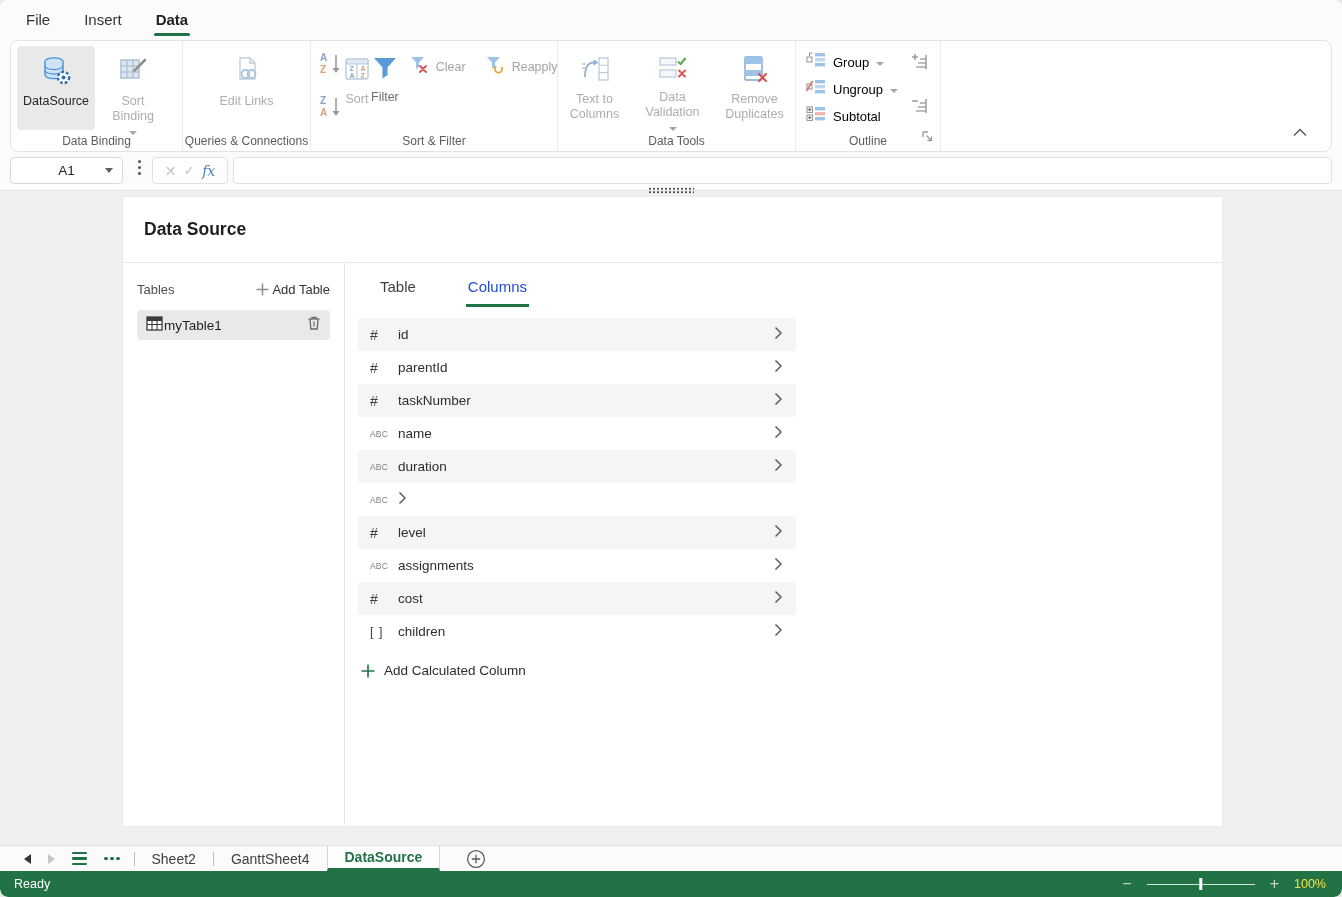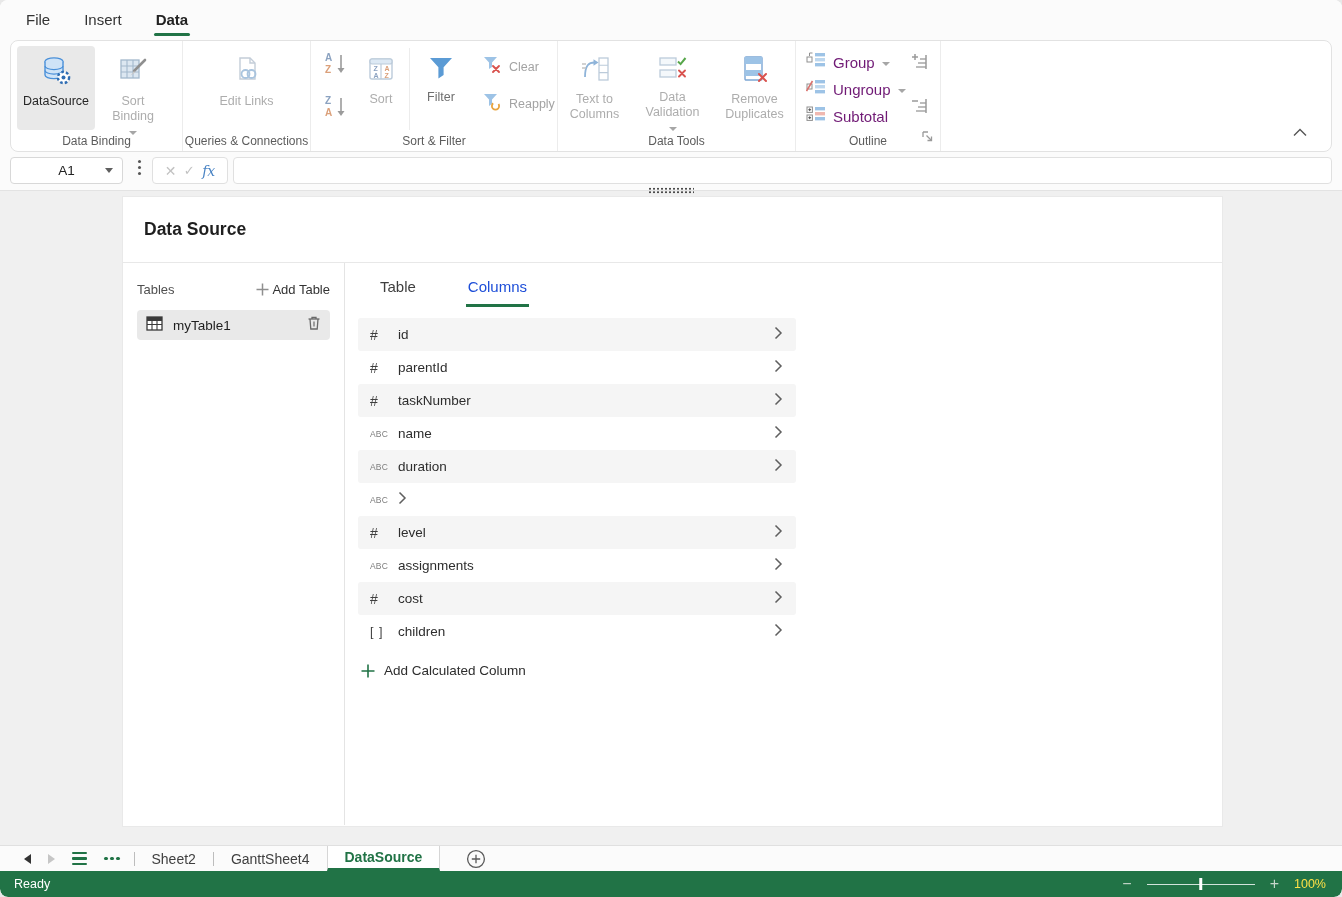--- a/index.html
+++ b/index.html
@@ -29,24 +29,24 @@
   .ribbon-collapse { position:absolute; right:24px; bottom:10px; cursor:pointer; }
 
   
   .grp-binding { width:172px; padding-left:6px; gap:6px; }
   .grp-queries { width:128px; justify-content:center; }
   .grp-sort { width:247px; padding-left:8px; }
   .grp-tools { width:238px; justify-content:center; gap:6px; }
   .grp-outline { width:145px; padding-left:10px; }
   .grp-rest { flex:1; border-right:none; }
   .sort-stack { display:flex; flex-direction:column; gap:13px; padding-top:10px; width:34px; align-items:center; }
-  .clear-stack { display:flex; flex-direction:column; gap:13px; padding-top:14px; margin-left:10px;justify-content:center; }
+  .clear-stack { display:flex; gap:19px; padding-top:14px; margin-left:10px;justify-content:center; }
   .outline-rows { display:flex; flex-direction:column; gap:5px; padding-top:10px; }
   .outline-row { display:flex; align-items:center; gap:7px; cursor:pointer; }
-  .outline-row .lbl { font-size:15px; color:#701a75; }
+  .outline-row .lbl { font-size:13px; color:#000000; }
   .outline-side { position:absolute; right:12px; top:12px; display:flex; flex-direction:column; gap:22px; }
   .dialog-launcher { position:absolute; right:7px; bottom:5px; cursor:pointer; }
 
   
   .formula-row { position:absolute; left:0; top:156px; width:100%; height:30px; }
   .namebox { position:absolute; left:10px; top:1px; width:113px; height:27px; background:#fff; border:1px solid #d8d8d8; border-radius:4px; display:flex; align-items:center; justify-content:center; font-size:13.5px; color:#222; cursor:pointer; }
   .namebox .nb-caret { position:absolute; right:9px; width:0; height:0; border-left:4px solid transparent; border-right:4px solid transparent; border-top:5px solid #5f5f5f; }
   .fb-dots { position:absolute; left:134px; top:4px; width:10px; display:flex; flex-direction:column; gap:3px; align-items:center; cursor:pointer; }
   .fb-dots i { width:3px; height:3px; background:#555; border-radius:50%; }
   .fxbox { position:absolute; left:152px; top:1px; width:76px; height:27px; background:#fff; border:1px solid #e0e0e0; border-radius:4px; display:flex; align-items:center; justify-content:space-around; padding:0 8px; }
@@ -63,21 +63,21 @@
   .panel-header { height:66px; border-bottom:1px solid #e8e8e8; display:flex; align-items:center; padding-left:21px; }
   .panel-title { font-size:17.5px; font-weight:bold; color:#1f1f1f; }
   .panel-body { display:flex; height:562px; }
 
   
   .tables-col { width:222px; border-right:1px solid #e4e4e4; padding:19px 14px 0 14px; }
   .tables-head { display:flex; align-items:center; justify-content:space-between; }
   .tables-title { font-size:13px; color:#4f4f4f; }
   .add-table { display:flex; align-items:center; gap:2px; cursor:pointer; }
   .add-table .lbl { font-size:13px; color:#333; }
-  .table-item { margin-top:13px; height:30px; background:#e9e9e9; border-radius:4px; display:flex; align-items:center; padding:0 9px; gap:10px; cursor:pointer; }
+  .table-item { margin-top:13px; height:30px; background:#e9e9e9; border-radius:4px; display:flex; align-items:center; padding:0 9px; gap:1px; cursor:pointer; }
   .table-item .lbl { font-size:13.5px; color:#1f1f1f; flex:1; }
 
   
   .columns-col { flex:1; padding:10px 0 0 13px; }
   .tabs-row { display:flex; align-items:flex-end; gap:48px; padding-left:20px; height:34px; }
   .ptab { font-size:15px; color:#3f3f3f; padding:0 2px 9px 2px; cursor:pointer; border-bottom:3px solid transparent; }
   .ptab.active { font-weight:normal; color:#1d4ed8; border-bottom-color:#217346; }
   .col-list { margin-top:11px; width:438px; }
   .col-row { height:33px; display:flex; align-items:center; padding:0 13px 0 12px; border-radius:3px; cursor:pointer; }
   .col-row.shaded { background:#f5f5f5; }

